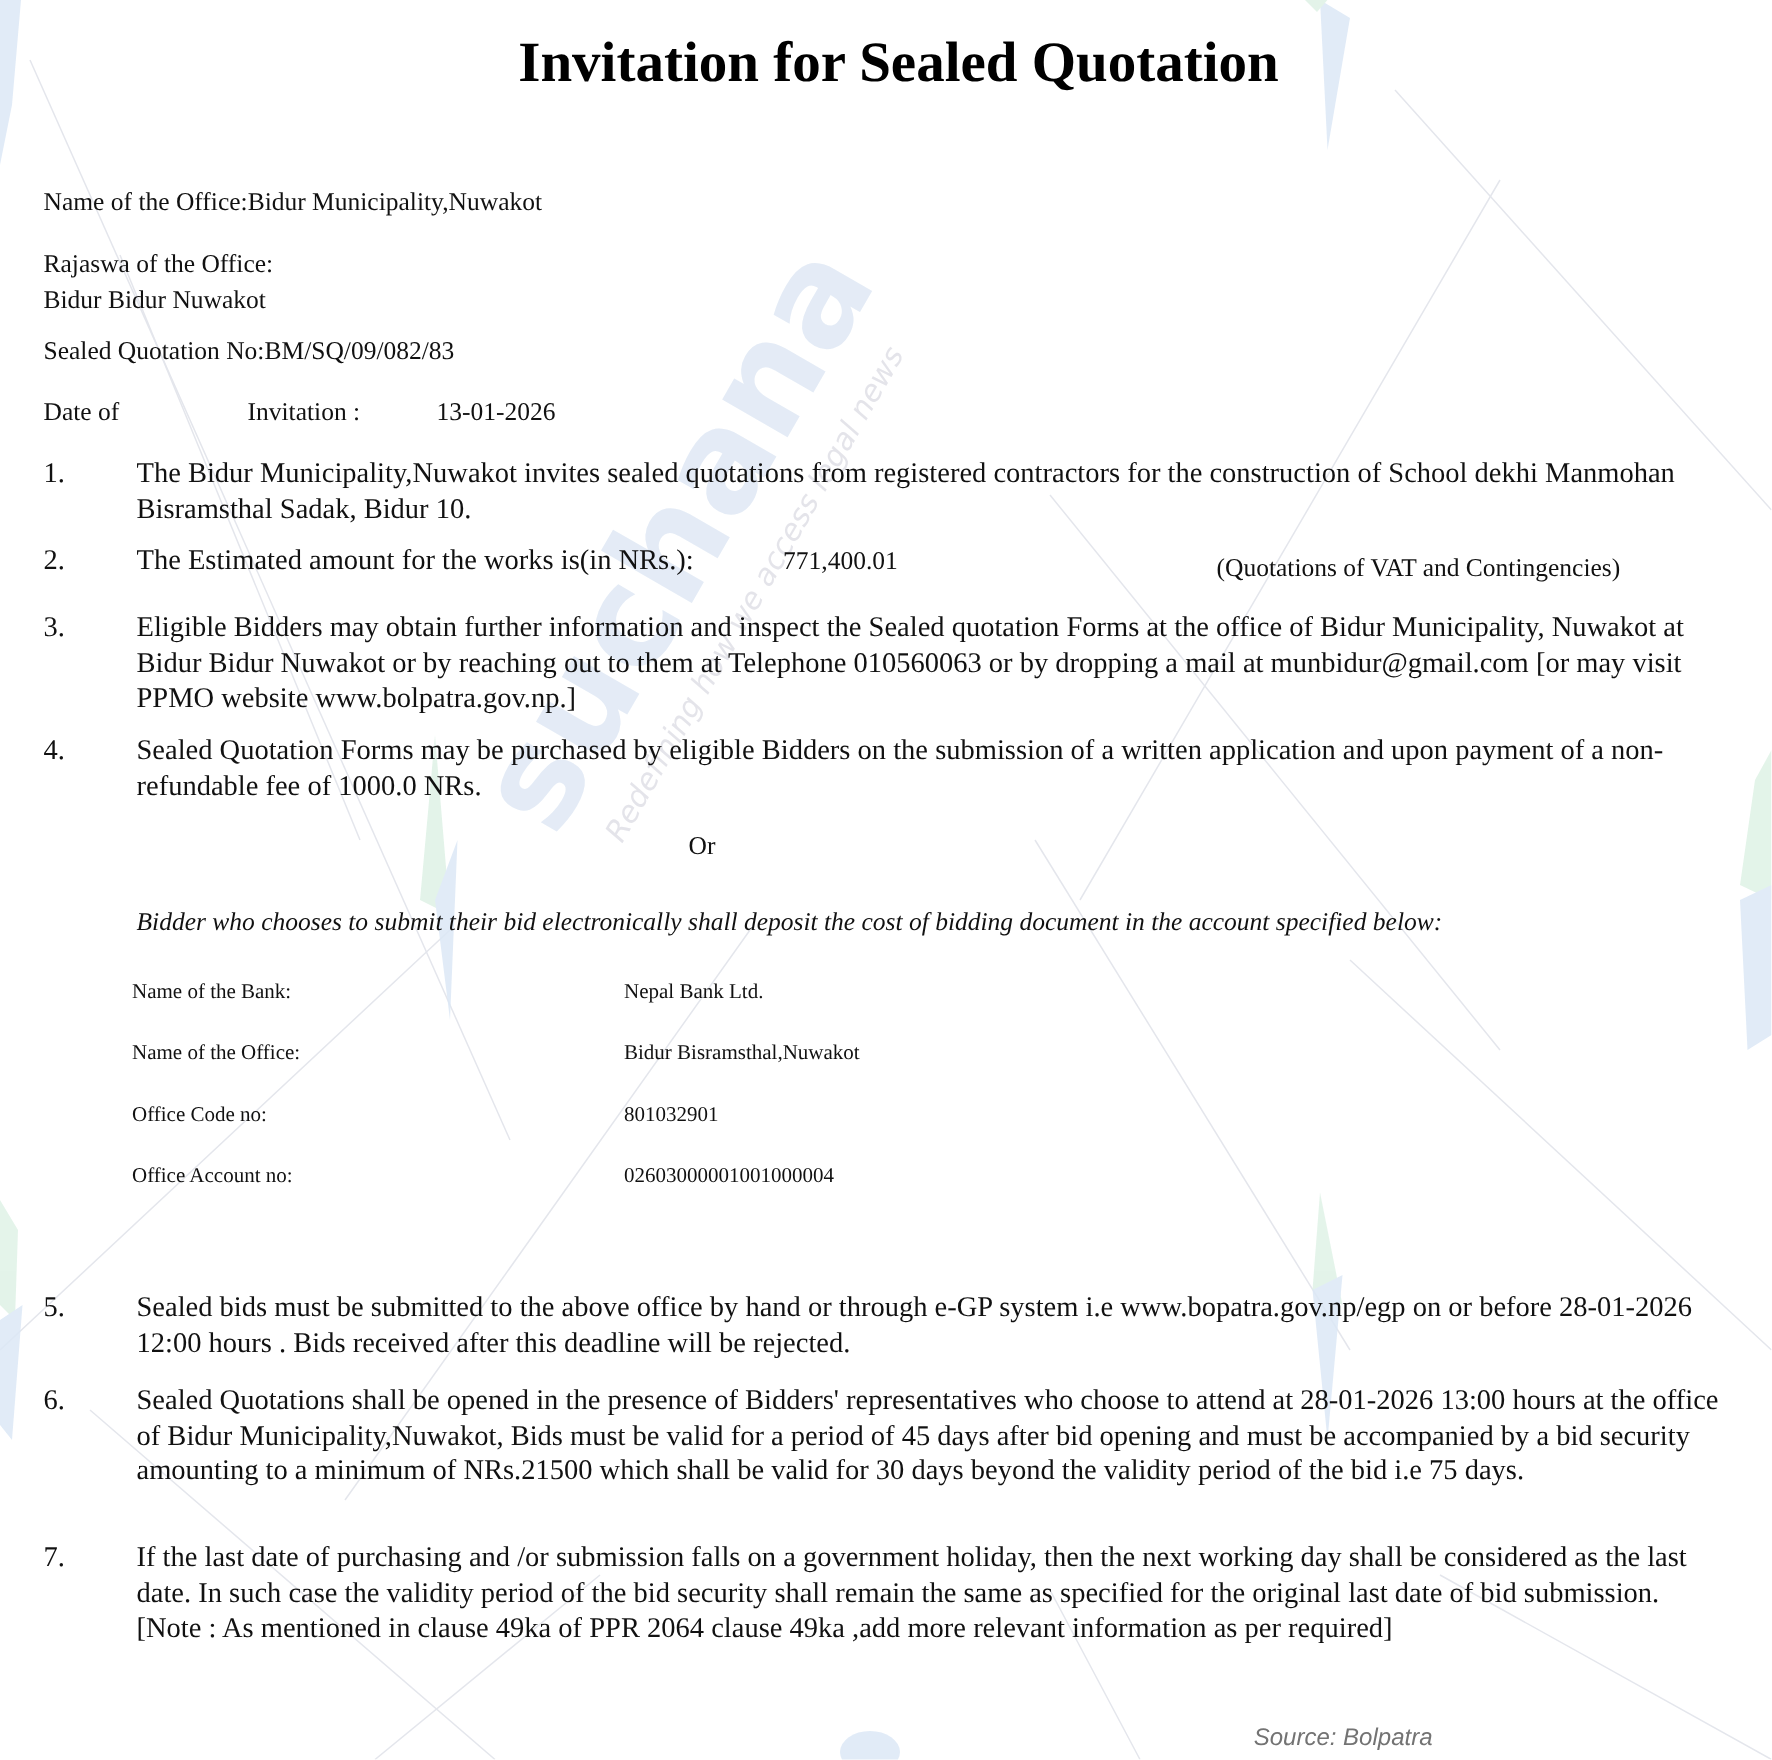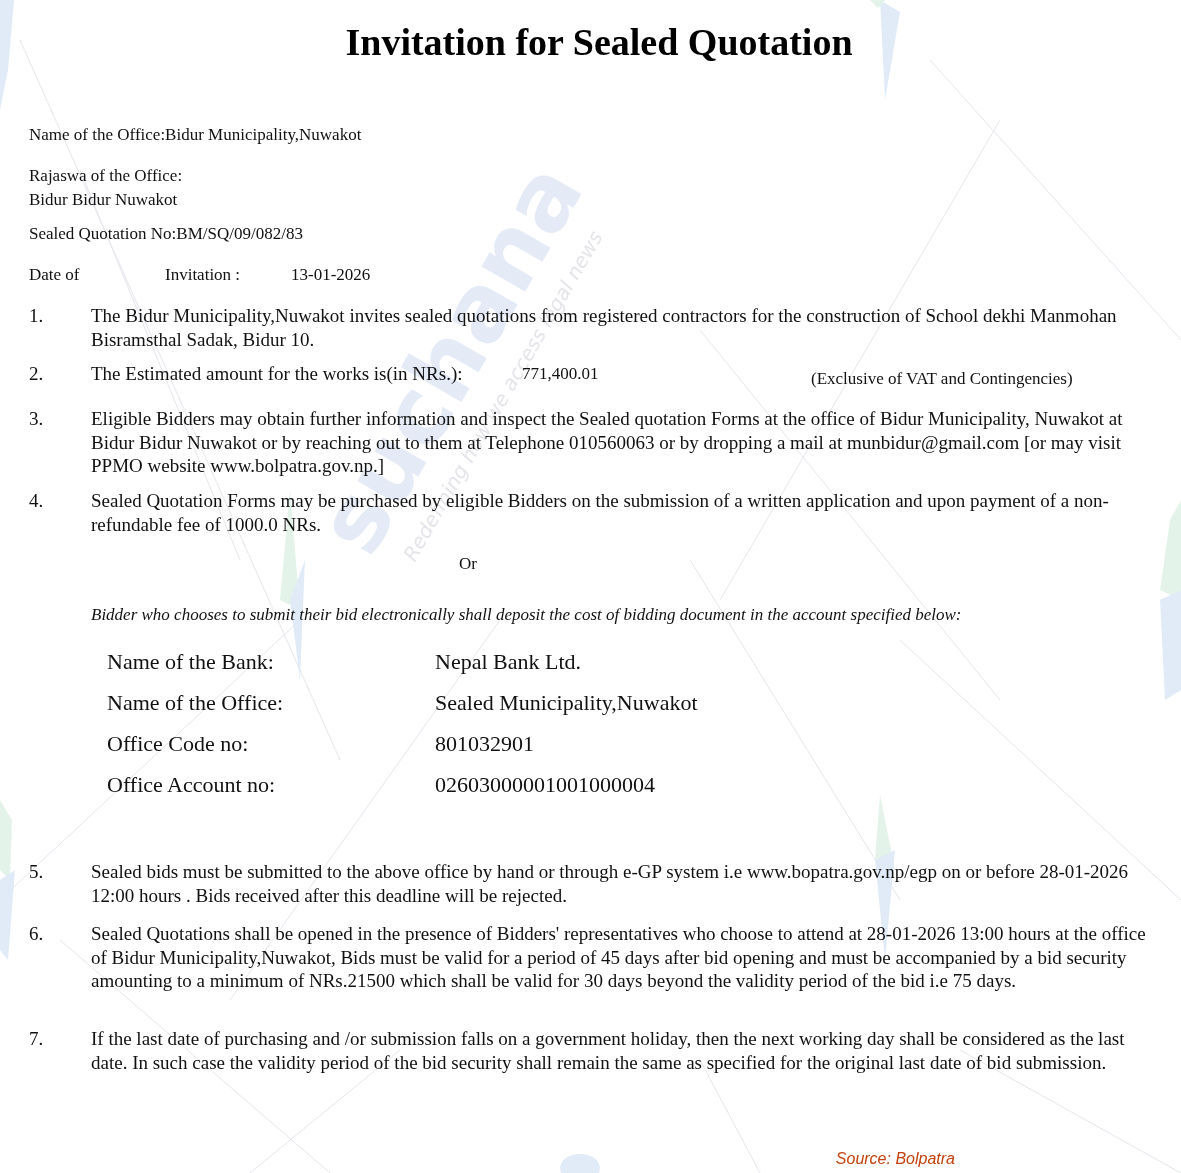--- a/index.html
+++ b/index.html
@@ -58,37 +58,37 @@
       position: absolute;
       left: 0;
       top: 0;
     }
     .item .text {
       margin-left: 62px;
       display: block;
     }
     .bank-row {
       position: absolute;
-      left: 107px;
-      font-size: 22px;
+      left: 88px;
+      font-size: 14px;
       line-height: 23.5px;
       white-space: nowrap;
     }
     .bank-row .lbl {
       display: inline-block;
       width: 328px;
     }
     .source {
       position: absolute;
       right: 10px;
       top: 1150px;
       font-family: "Liberation Sans", "DejaVu Sans", sans-serif;
       font-style: italic;
       font-size: 16px;
-      color: #c2410c;
+      color: #737373;
     }
   </style>
 </head>
 <body>
 
 <svg class="watermark-layer" viewBox="0 0 1181 1173" xmlns="http://www.w3.org/2000/svg">
 
   <g stroke="#e4e6ec" stroke-width="1" fill="none">
     <line x1="20" y1="40" x2="340" y2="760"></line>
     <line x1="80" y1="170" x2="240" y2="560"></line>
@@ -146,41 +146,41 @@
     <span class="text">The Bidur Municipality,Nuwakot invites sealed quotations from registered contractors for the construction of School dekhi Manmohan Bisramsthal Sadak, Bidur 10.</span>
   </div>
 
   <div class="item" style="top:362px;">
     <span class="num">2.</span>
     <span class="text">
       <span>The Estimated amount for the works is(in NRs.):</span>
     </span>
   </div>
   <div class="line" style="left:522px; top:362px;">771,400.01</div>
-  <div class="line" style="left:811px; top:367px;">(Exclusive of VAT and Contingencies)</div>
+  <div class="line" style="left:811px; top:367px;">(Quotations of VAT and Contingencies)</div>
 
   <div class="item" style="top:407px;">
     <span class="num">3.</span>
     <span class="text">Eligible Bidders may obtain further information and inspect the Sealed quotation Forms at the office of Bidur Municipality, Nuwakot at Bidur  Bidur Nuwakot  or by reaching out to them at Telephone 010560063 or by dropping a mail at munbidur@gmail.com [or may visit PPMO website www.bolpatra.gov.np.]</span>
   </div>
 
   <div class="item" style="top:489px;">
     <span class="num">4.</span>
     <span class="text">Sealed Quotation Forms may be purchased by eligible Bidders on the submission of a written application and upon payment of a non-refundable fee of 1000.0 NRs.</span>
   </div>
 
   <div class="line" style="left:459px; top:552px;">Or</div>
 
   <div class="line" style="left:91px; top:603px;font-style:italic;">Bidder who chooses to submit their bid electronically shall deposit the cost of bidding document in the account specified below:</div>
 
   <div class="bank-row" style="top:650px;">
     <span class="lbl">Name of the Bank:</span><span>Nepal Bank Ltd.</span>
   </div>
   <div class="bank-row" style="top:691px;">
-    <span class="lbl">Name of the Office:</span><span>Sealed Municipality,Nuwakot</span>
+    <span class="lbl">Name of the Office:</span><span>Bidur Bisramsthal,Nuwakot</span>
   </div>
   <div class="bank-row" style="top:732px;">
     <span class="lbl">Office Code no:</span><span>801032901</span>
   </div>
   <div class="bank-row" style="top:773px;">
     <span class="lbl">Office Account no:</span><span>02603000001001000004</span>
   </div>
 
   <div class="item" style="top:860px;">
     <span class="num">5.</span>
@@ -189,17 +189,18 @@
 
   <div class="item" style="top:922px;">
     <span class="num">6.</span>
     <span class="text">Sealed Quotations shall be opened in the presence of Bidders' representatives who choose to attend at 28-01-2026 13:00 hours at the office of  Bidur Municipality,Nuwakot, Bids must be valid for a period of 45 days after bid opening and must be accompanied by a bid security amounting to a minimum of NRs.21500 which shall be valid for 30 days beyond the validity period of the bid i.e 75 days.</span>
   </div>
 
   <div class="item" style="top:1027px;">
     <span class="num">7.</span>
     <span class="text">
       <span>If the last date of purchasing and /or submission falls on a government holiday, then the next working day shall be considered as the last date. In such case the validity period of the bid security shall remain the same as specified for the original last date of bid submission.</span><br>
+      <span>[Note : As mentioned in clause 49ka of PPR 2064 clause 49ka ,add more relevant information as per required]</span>
     </span>
   </div>
 
   <div class="source">Source: Bolpatra</div>
 </div>
 
 </body></html>

